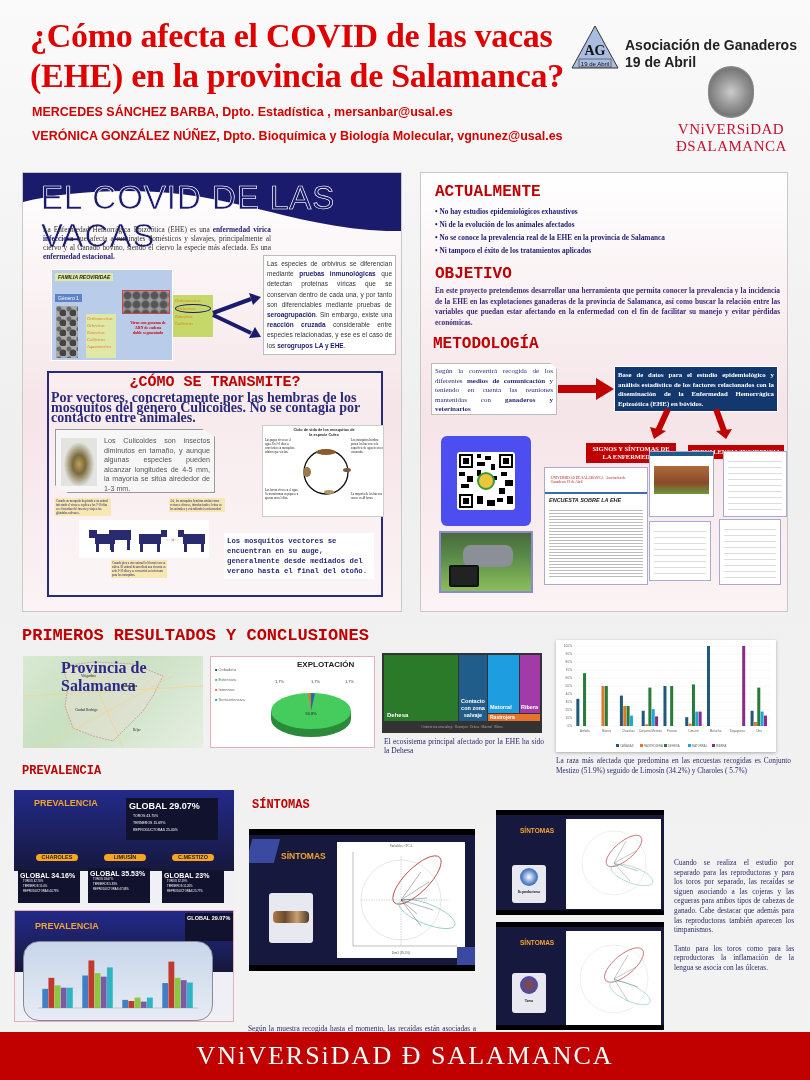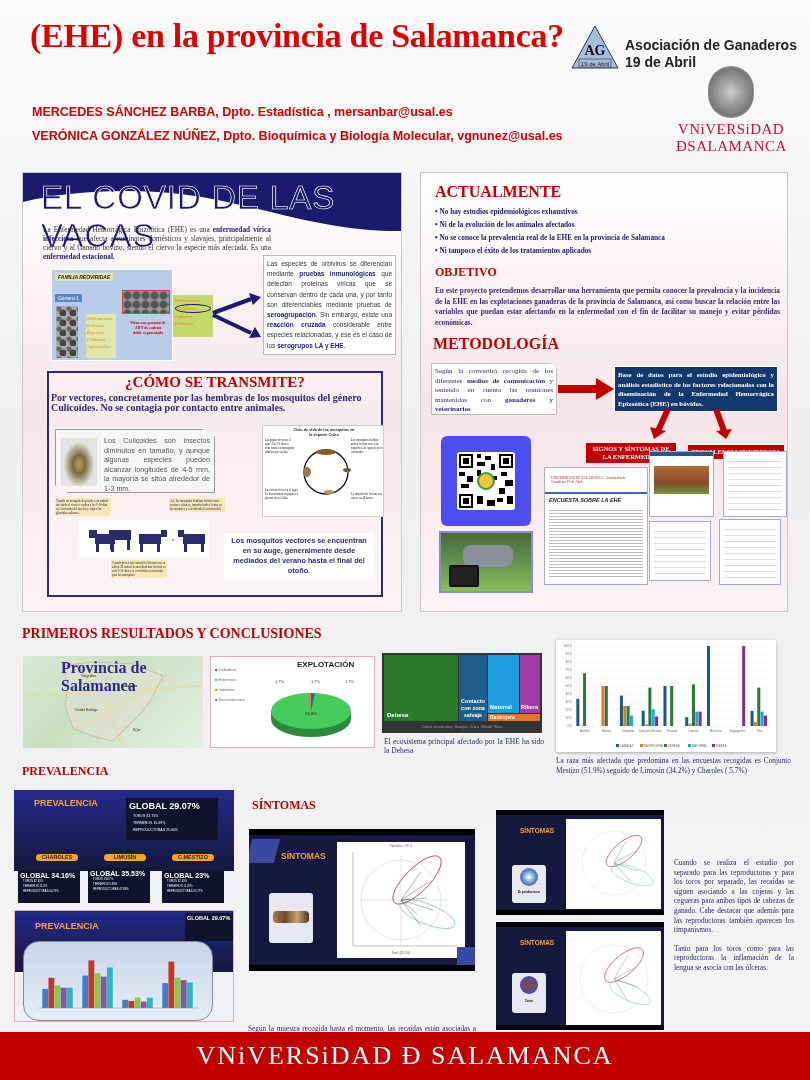--- a/index.html
+++ b/index.html
@@ -9,35 +9,36 @@
 .author{left:32px;font-size:12.5px;color:#d40000;font-weight:bold;font-family:"Liberation Sans",sans-serif}
 .ag-logo{left:570px;top:24px;width:50px;height:46px}
 .ag-name{left:625px;top:37px;font-family:"Liberation Sans",sans-serif;font-weight:bold;font-size:14px;line-height:17px;color:#222}
 .usal-seal{left:708px;top:66px;width:46px;height:52px;border-radius:50%/45%;background:radial-gradient(circle,#ccc 0,#999 40%,#777 70%,#aaa 100%);border:1px solid #888}
 .usal-text{left:676px;top:121px;width:110px;text-align:center;font-family:"Liberation Serif",serif;color:#c8102e;font-size:15px;line-height:17px;letter-spacing:0.5px}
 .panel{border:1px solid #c8c8c8;background:linear-gradient(#fff,#f5e4e8 55%,#fbf3f5);overflow:hidden}
 .banner{left:0;top:0;width:100%;height:58px}
 .big-title{left:18px;top:6px;font-family:"Liberation Sans",sans-serif;font-weight:normal;font-size:33px;color:#1b1b6e;letter-spacing:1px}
 .body-txt{font-size:7.3px;line-height:9px;color:#333;text-align:justify}
 .body-txt b{color:#1b1b6e}
-.sec-h{font-family:Liberation Serif, serif;font-weight:bold;color:#c00000}
+.sec-h{font-family:Liberation Mono, monospace;font-weight:bold;color:#c00000}
 .white-box{background:#fff;border:1px solid #bbb}
 .bul{font-size:7.3px;line-height:13px;color:#1b1b6e;font-weight:bold}
 .redbox{background:#c00000;color:#fff;font-size:6.5px;font-weight:bold;text-align:center;line-height:8px;padding:2px}
 .slide{background:#16183d;overflow:hidden}
 .sl-title{font-family:"Liberation Sans",sans-serif;font-weight:bold;color:#f4a431}
 .glob{background:#10122e;color:#fff;font-family:"Liberation Sans",sans-serif}
 .orange-pill{background:#f6a623;border-radius:4px;font-family:"Liberation Sans",sans-serif;font-weight:bold;font-size:5.5px;text-align:center;color:#222}
 .small-txt{font-size:7.5px;line-height:9.5px;color:#2a2a6a;text-align:justify}
 .foot{left:0;top:1032px;width:810px;height:48px;background:#c10000;color:#fff;text-align:center;font-family:"Liberation Serif",serif;font-size:26px;line-height:48px;letter-spacing:2px}
 </style>
 </head>
 <body>
 
 <div class="abs title">
+  <div>¿Cómo afecta el COVID de las vacas</div>
   <div>(EHE) en la provincia de Salamanca?</div>
 </div>
 <div class="abs author" style="top:105px">MERCEDES SÁNCHEZ BARBA, Dpto. Estadística , mersanbar@usal.es</div>
 <div class="abs author" style="top:129px">VERÓNICA GONZÁLEZ NÚÑEZ, Dpto. Bioquímica y Biología Molecular, vgnunez@usal.es</div>
 
 <svg class="abs ag-logo" viewBox="0 0 50 46">
   <polygon points="25,2 48,44 2,44" fill="#a9bde0" stroke="#333" stroke-width="1"></polygon>
   <text x="25" y="31" text-anchor="middle" font-family="Liberation Serif, serif" font-size="14" font-weight="bold" fill="#111">AG</text>
   <rect x="9" y="35" width="32" height="8" fill="none" stroke="#333" stroke-width="0.6"></rect>
   <text x="25" y="42" text-anchor="middle" font-family="Liberation Sans, sans-serif" font-size="6" fill="#111">19 de Abril</text>
@@ -87,21 +88,21 @@
     <polygon points="38,2 50,6 42,14" fill="#1b1b6e"></polygon>
     <path d="M2,24 L40,42" stroke="#1b1b6e" stroke-width="4" fill="none"></path>
     <polygon points="44,36 50,46 38,47" fill="#1b1b6e"></polygon>
   </svg>
   <div class="abs white-box body-txt" style="left:240px;top:82px;width:133px;padding:3px;font-family:'Liberation Sans',sans-serif;font-size:6.5px;line-height:10.2px">
     <span>Las especies de orbivirus se diferencian mediante </span><b>pruebas inmunológicas</b><span> que detectan proteinas víricas que se conservan dentro de cada una, y por tanto son diferenciables mediante pruebas de </span><b>seroagrupación</b><span>. Sin embargo, existe una </span><b>reacción cruzada</b><span> considerable entre especies relacionadas, y ese es el caso de los </span><b>serogrupos LA y EHE</b><span>.</span>
   </div>
 
   <div class="abs" style="left:24px;top:198px;width:336px;height:226px;border:2px solid #2a2a7a;background:rgba(255,255,255,0.25)">
     <div class="abs sec-h" style="left:0;top:1px;width:100%;text-align:center;font-size:15px;color:#c00000">¿CÓMO SE TRANSMITE?</div>
-    <div class="abs" style="left:2px;top:20px;width:330px;font-size:10px;font-weight:bold;line-height:10px;color:#2a2a7a">Por vectores, concretamente por las hembras de los mosquitos del género Culicoides. No se contagia por contacto entre animales.</div>
+    <div class="abs" style="left:2px;top:20px;width:330px;font-size:14px;font-weight:bold;line-height:10px;color:#2a2a7a">Por vectores, concretamente por las hembras de los mosquitos del género Culicoides. No se contagia por contacto entre animales.</div>
 
     <div class="abs" style="left:6px;top:56px;width:160px;height:64px;background:#f6f6f6;border:1px solid #999;clip-path:polygon(0 0,92% 0,100% 12%,100% 100%,8% 100%,0 88%)">
       <div class="abs" style="left:5px;top:8px;width:36px;height:48px;background:radial-gradient(ellipse at 50% 55%,#b9a060 0,#7a6a3a 25%,#e3e3df 60%)"></div>
       <div class="abs" style="left:48px;top:6px;width:106px;font-size:7.2px;line-height:9.6px;color:#555;font-family:'Liberation Sans',sans-serif;text-align:justify">Los Culicoides son insectos diminutos en tamaño, y aunque algunas especies pueden alcanzar longitudes de 4-5 mm, la mayoría se sitúa alrededor de 1-3 mm.</div>
     </div>
 
     <div class="abs" style="left:213px;top:52px;width:122px;height:92px;background:#fff;border:1px solid #ccc">
       <div class="abs" style="left:30px;top:2px;width:62px;text-align:center;font-size:3.8px;font-weight:bold;line-height:5px;font-family:'Liberation Sans',sans-serif">Ciclo de vida de los mosquitos de la especie Culex</div>
       <svg class="abs" style="left:36px;top:14px;width:54px;height:60px" viewBox="0 0 54 60">
         <circle cx="27" cy="32" r="22" fill="none" stroke="#111" stroke-width="1.3"></circle>
@@ -134,33 +135,33 @@
         <rect x="104" y="14" width="22" height="10"></rect>
           <rect x="105" y="24" width="3" height="8"></rect>
           <rect x="122" y="24" width="3" height="8"></rect>
           <rect x="99" y="10" width="6" height="7"></rect>
       </g>
       <text x="94" y="22" font-size="6" fill="#d00" text-anchor="middle">×</text>
       <line x1="86" y1="20" x2="100" y2="20" stroke="#999" stroke-width="0.5" stroke-dasharray="1,1"></line>
     </svg>
     <div class="abs" style="left:62px;top:187px;width:56px;background:#f7e7b0;font-size:3px;line-height:4px;color:#1b1b6e;padding:1px">Cuando pica a otro animal lo liberará con su saliva. El animal desarrollará una viremia en solo 2-10 días y se convertirá en infectante para los mosquitos.</div>
 
-    <div class="abs" style="left:175px;top:160px;width:150px;background:#fff;font-family:Liberation Sans, sans-serif;font-weight:bold;font-size:7.3px;line-height:10px;color:#2a2a7a;text-align:center;padding:3px">Los mosquitos vectores se encuentran en su auge, generalmente desde mediados del verano hasta el final del otoño.</div>
+    <div class="abs" style="left:175px;top:160px;width:150px;background:#fff;font-family:Liberation Mono, monospace;font-weight:bold;font-size:7.3px;line-height:10px;color:#2a2a7a;text-align:left;padding:3px">Los mosquitos vectores se encuentran en su auge, generalmente desde mediados del verano hasta el final del otoño.</div>
   </div>
 </div>
 
 <div class="abs panel" style="left:420px;top:172px;width:368px;height:440px">
   <div class="abs sec-h" style="left:14px;top:10px;font-size:16px">ACTUALMENTE</div>
   <ul class="abs bul" style="left:14px;top:32px;list-style:none">
     <li>• <span>No hay estudios epidemiológicos exhaustivos</span></li>
     <li>• <span>Ni de la evolución de los animales afectados</span></li>
     <li>• <span>No se conoce la prevalencia real de la EHE en la provincia de Salamanca</span></li>
     <li>• <span>Ni tampoco el éxito de los tratamientos aplicados</span></li>
   </ul>
-  <div class="abs sec-h" style="left:14px;top:92px;font-size:12px">OBJETIVO</div>
+  <div class="abs sec-h" style="left:14px;top:92px;font-size:16px">OBJETIVO</div>
   <div class="abs" style="left:14px;top:113px;width:345px;font-size:7.3px;line-height:10.5px;font-weight:bold;color:#3a2a7a;text-align:justify">En este proyecto pretendemos desarrollar una herramienta que permita conocer la prevalencia y la incidencia de la EHE en las explotaciones ganaderas de la provincia de Salamanca, así como buscar la relación entre las variables que puedan estar afectando en la enfermedad con el fin de facilitar su manejo y evitar pérdidas económicas.</div>
   <div class="abs sec-h" style="left:12px;top:162px;font-size:16px">METODOLOGÍA</div>
 
   <div class="abs white-box" style="left:10px;top:190px;width:126px;height:52px;padding:3px;font-size:7px;line-height:9.5px;color:#2a2a7a;text-align:justify;clip-path:polygon(0 0,95% 0,100% 12%,100% 100%,0 100%)">
     <span>Según la convertirá recogida de los diferentes </span><b>medios de comunicación</b><span> y teniendo en cuenta las reuniones mantenidas con </span><b>ganaderos y veterinarios</b>
   </div>
   <svg class="abs" style="left:137px;top:203px;width:56px;height:26px" viewBox="0 0 56 26">
     <rect x="0" y="9" width="40" height="8" fill="#c00000"></rect>
       <polygon points="38,2 56,13 38,24" fill="#c00000"></polygon>
   </svg>
@@ -224,21 +225,21 @@
       <div style="margin:4px;height:56px;background:repeating-linear-gradient(#fff 0 5px,#ddd 5px 6px)"></div>
     </div>
   <div class="abs" style="left:228px;top:348px;width:62px;height:60px;background:#fff;border:1px solid #aac">
       <div style="margin:4px;height:50px;background:repeating-linear-gradient(#fff 0 5px,#ddd 5px 6px)"></div>
     </div>
   <div class="abs" style="left:298px;top:346px;width:62px;height:66px;background:#fff;border:1px solid #aac">
       <div style="margin:4px;height:56px;background:repeating-linear-gradient(#fff 0 5px,#ddd 5px 6px)"></div>
     </div>
 </div>
 
-<div class="abs sec-h" style="left:22px;top:626px;font-size:14px">PRIMEROS RESULTADOS Y CONCLUSIONES</div>
+<div class="abs sec-h" style="left:22px;top:626px;font-size:17px">PRIMEROS RESULTADOS Y CONCLUSIONES</div>
 
 <div class="abs" style="left:23px;top:656px;width:180px;height:92px;background:linear-gradient(135deg,#d9e9d2,#c8dfc0 40%,#e6efe2)">
   <svg class="abs" style="left:0;top:0;width:180px;height:92px" viewBox="0 0 180 92">
     <path d="M40,10 L70,6 L110,8 L140,20 L130,40 L120,55 L105,70 L90,85 L70,80 L50,72 L42,50 L45,30 Z" fill="#e8dfd4" fill-opacity="0.5" stroke="#c88" stroke-width="0.7" stroke-dasharray="2,1"></path>
     <path d="M0,40 L180,30 M60,0 L100,92 M20,90 L150,20" stroke="#f1d58a" stroke-width="0.8"></path>
   </svg>
   <div class="abs" style="left:38px;top:3px;font-size:16px;font-weight:bold;color:#2a2a8a">Provincia de Salamanca</div>
   <div class="abs" style="left:98px;top:28px;font-size:3.5px;font-weight:bold">Salamanca</div>
   <div class="abs" style="left:52px;top:52px;font-size:3.5px">Ciudad Rodrigo</div>
   <div class="abs" style="left:58px;top:18px;font-size:3.5px">Vitigudino</div>

